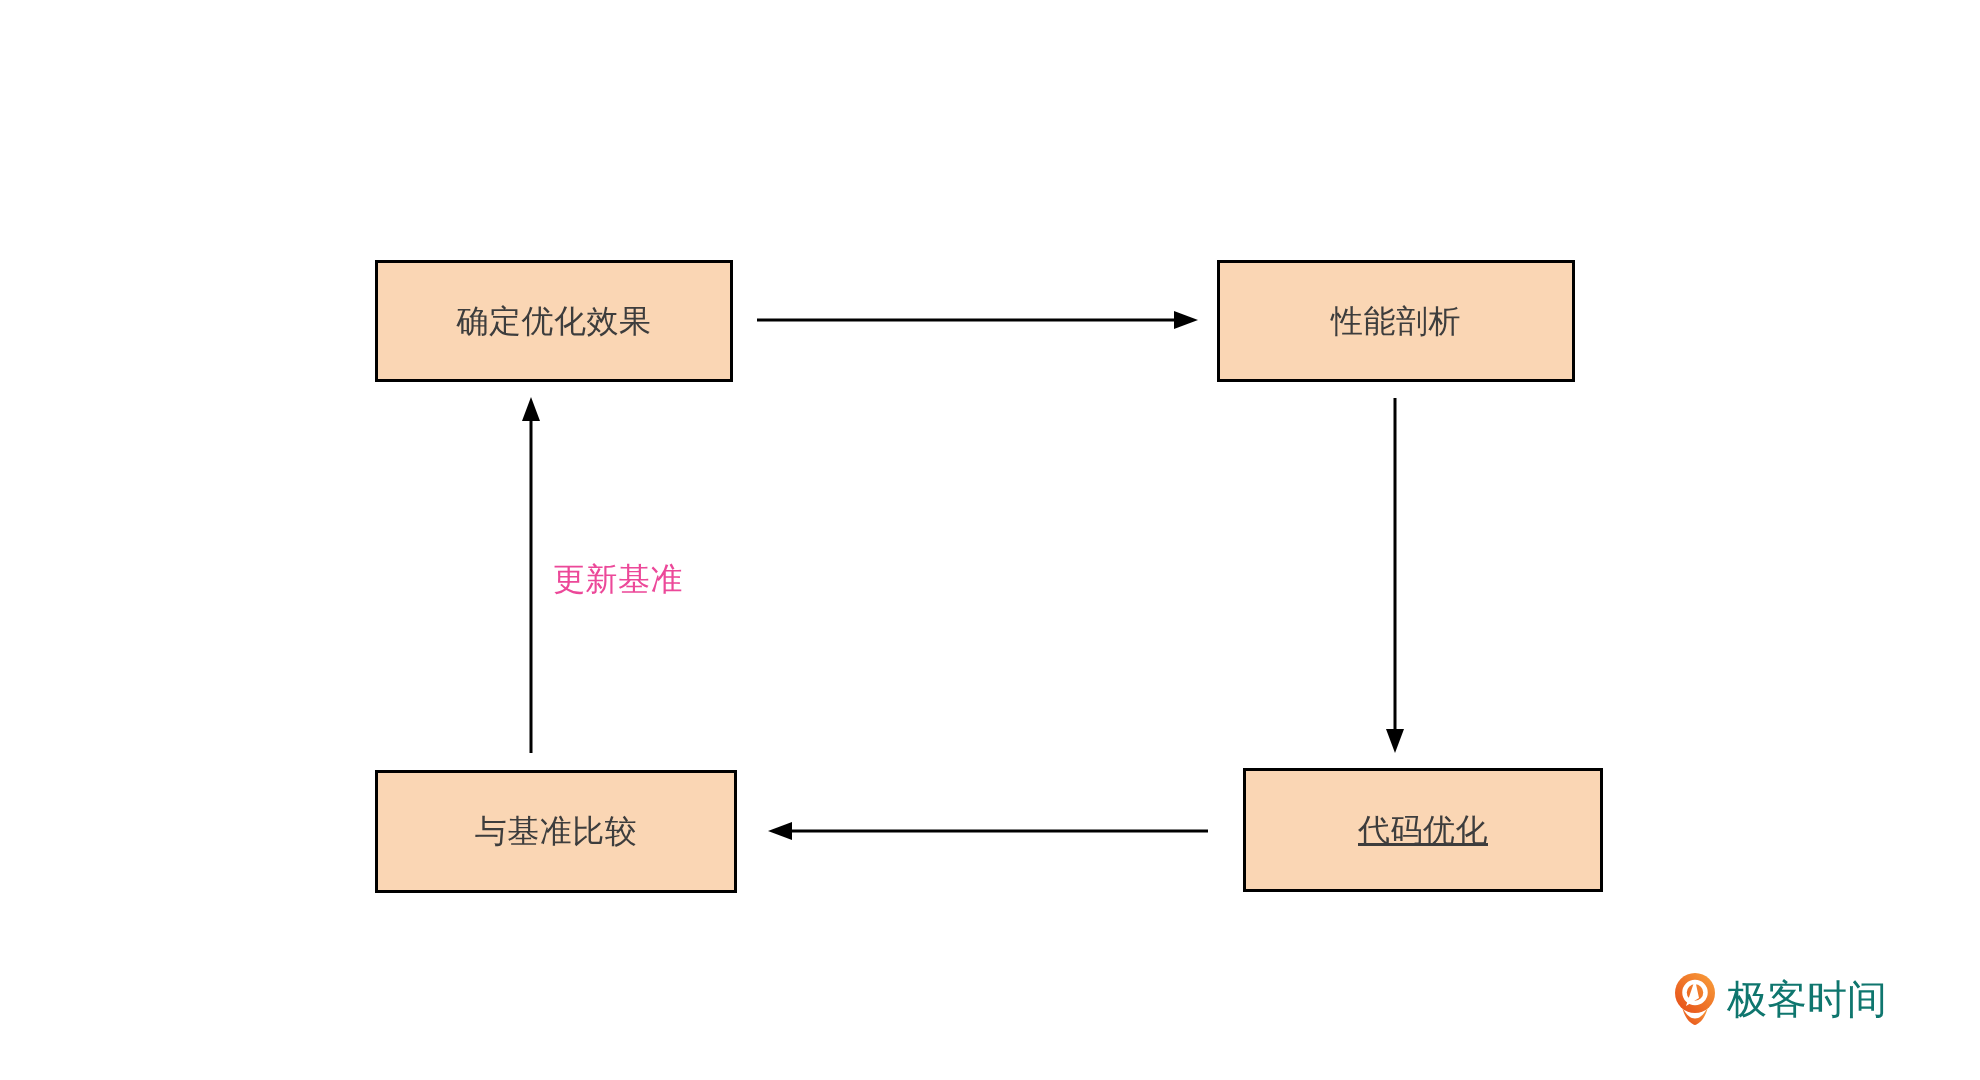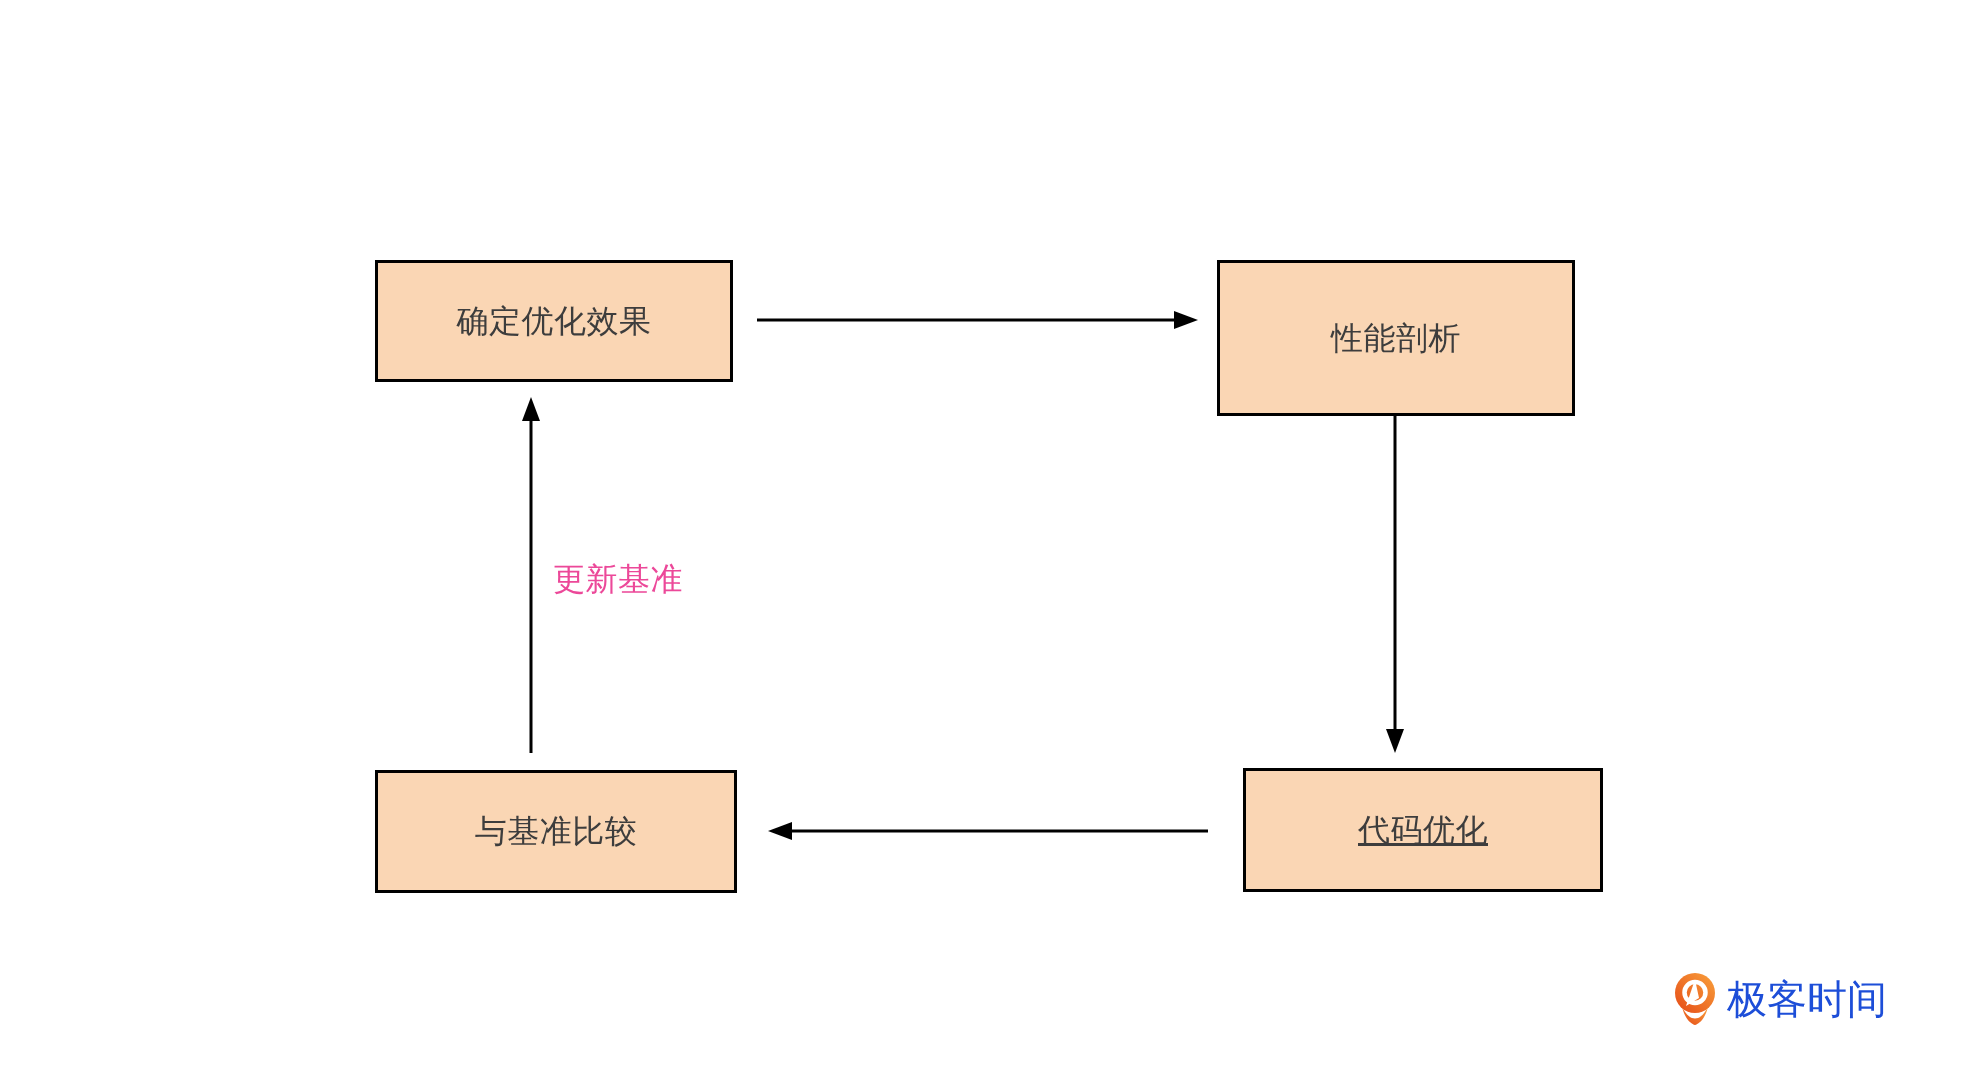--- a/index.html
+++ b/index.html
@@ -24,21 +24,21 @@
     font-size: 32px;
     line-height: 45px;
     letter-spacing: 0.5px;
     display: flex;
     flex-direction: column;
     align-items: center;
     justify-content: center;
     text-align: center;
   }
   #node-establish-baseline   { left: 375px;  top: 260px; width: 358px; height: 122px; }
-  #node-performance-profiling{ left: 1217px; top: 260px; width: 358px; height: 156px; }
+  #node-performance-profiling{ left: 1217px; top: 260px; width: 358px; height: 122px; }
   #node-compare-baseline     { left: 375px;  top: 770px; width: 362px; height: 123px; }
   #node-code-optimization    { left: 1243px; top: 768px; width: 360px; height: 124px; text-decoration: underline; }
 
   .arrows {
     position: absolute;
     left: 0; top: 0;
     width: 1980px;
     height: 1080px;
     pointer-events: none;
   }
@@ -59,21 +59,21 @@
     position: absolute;
     left: 1674px;
     top: 972px;
     display: flex;
     align-items: center;
   }
   .logo-text {
     margin-left: 11px;
     font-size: 40px;
     font-weight: 500;
-    color: #1d4ed8;
+    color: #0f766e;
     letter-spacing: 0px;
     white-space: nowrap;
   }
 </style>
 </head>
 <body>
 
 <div class="canvas">
 
   <svg class="arrows">

